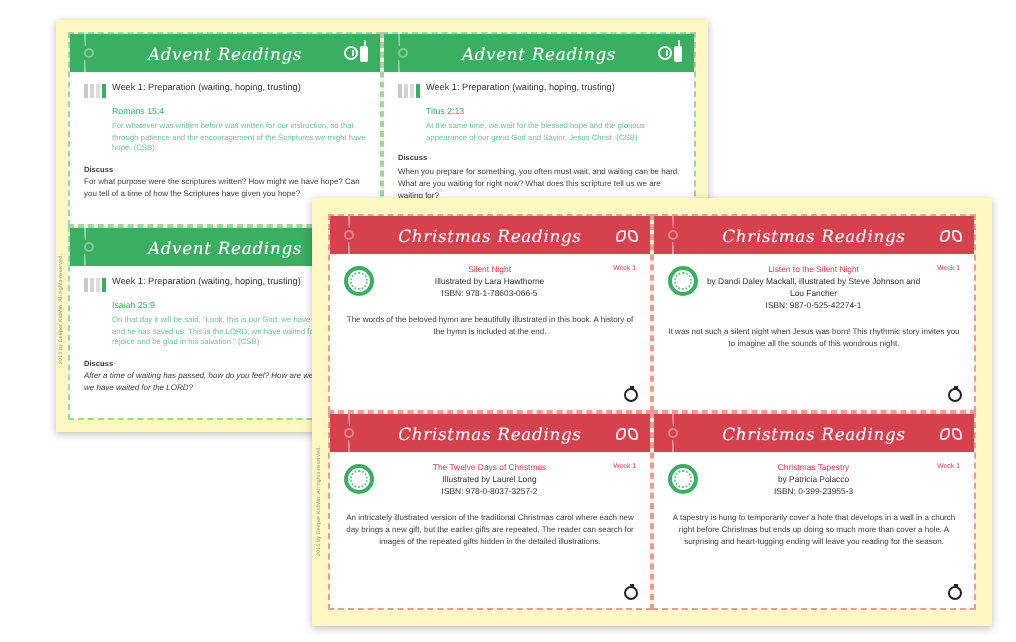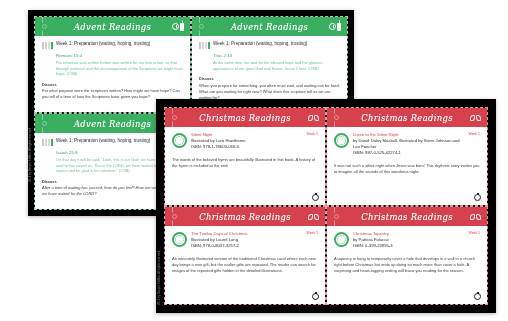--- a/index.html
+++ b/index.html
@@ -6,25 +6,25 @@
   body{
     width:508px;height:321px;overflow:hidden;
     background:#ffffff;
     font-family:"Liberation Sans", sans-serif;
     position:relative;
   }
   .stage{position:absolute;inset:0;}
 
   
   .sheet{
-    position:absolute;background:#000000;
+    position:absolute;background:#fef9c3;
     box-shadow:0 1px 4px rgba(0,0,0,.28);
   }
   #sheet-advent{left:28px;top:10px;width:326px;height:206px;}
-  #sheet-christmas{left:156px;top:99px;width:340px;height:214px;}
+  #sheet-christmas{left:156px;top:99px;width:340px;height:214px;text-align:center;}
 
   
   .vcopy{
     position:absolute;
     writing-mode:vertical-rl;
     transform:rotate(180deg);
     font-size:2.6px;letter-spacing:.12px;
     color:#8d8d8d;white-space:nowrap;
     line-height:1;
   }

